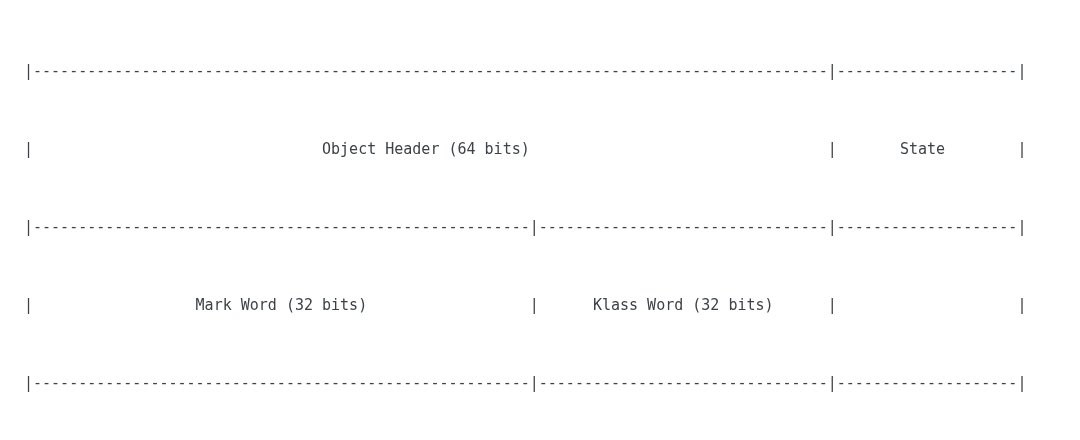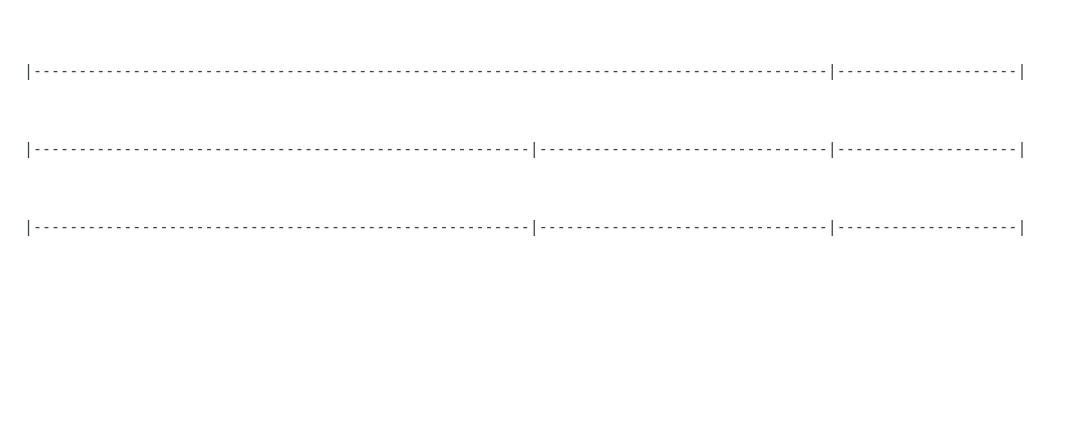--- a/index.html
+++ b/index.html
@@ -27,21 +27,23 @@
     white-space: pre;
     height: 26px;
   }
 </style>
 </head>
 <body>
 
 <div class="figure">
   <div class="ascii">
     <div class="line">|----------------------------------------------------------------------------------------|--------------------|</div>
+    <div class="line">|                                Object Header (64 bits)                                 |       State        |</div>
     <div class="line">|-------------------------------------------------------|--------------------------------|--------------------|</div>
+    <div class="line">|                  Mark Word (32 bits)                  |      Klass Word (32 bits)      |                    |</div>
     <div class="line">|-------------------------------------------------------|--------------------------------|--------------------|</div>
     
     
     
     
     
     
     
     
     

